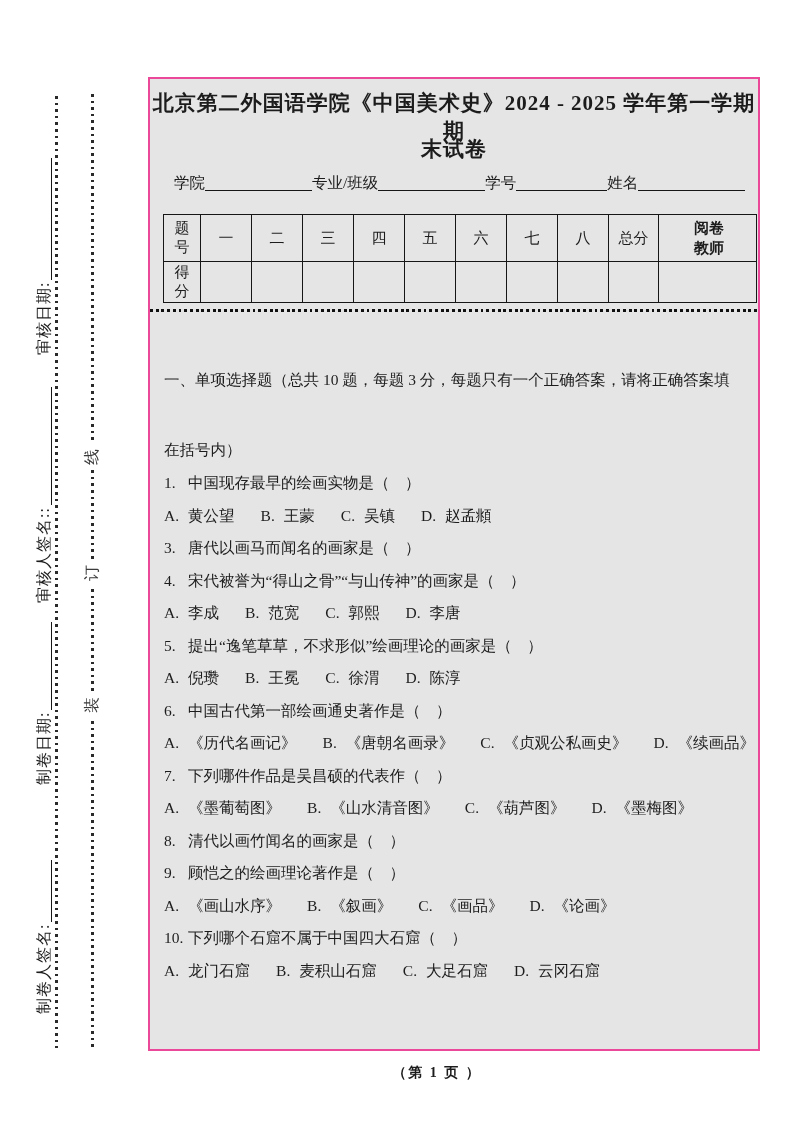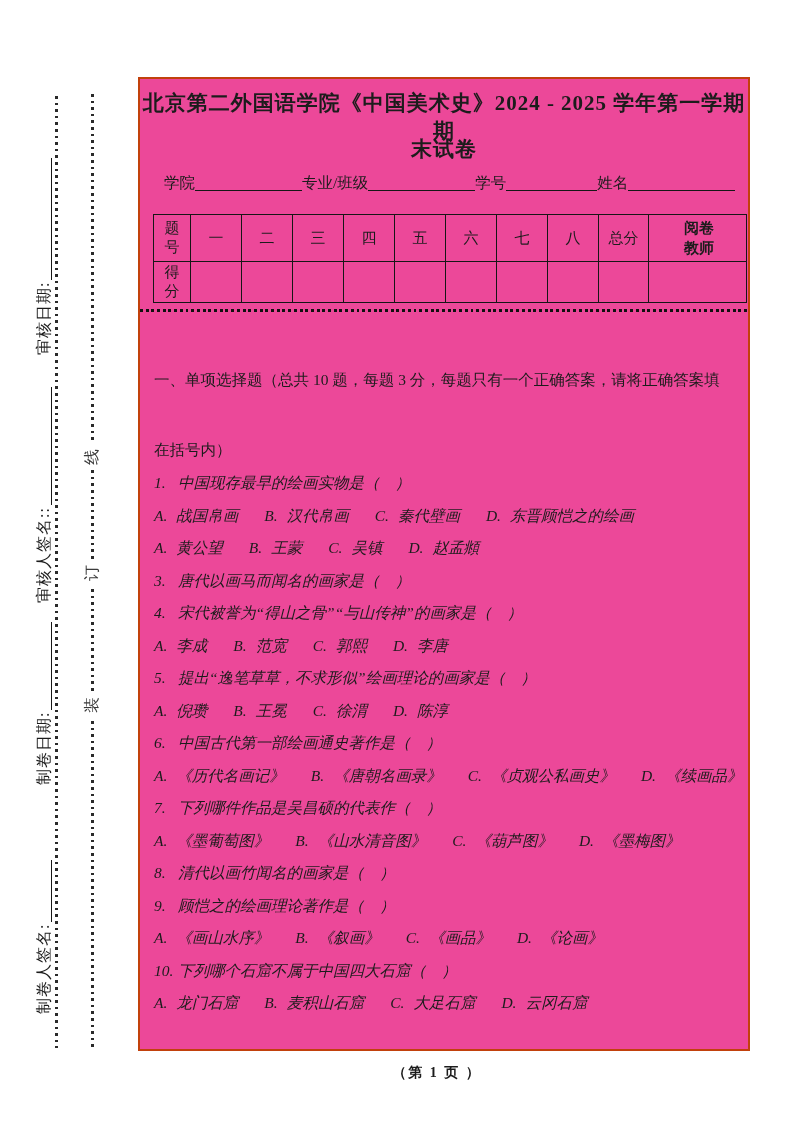--- a/index.html
+++ b/index.html
@@ -17,22 +17,22 @@
     transform:rotate(-90deg);white-space:nowrap;
   }
   .m-label{font-size:16px;line-height:22px;letter-spacing:1px;}
   .m-blank{height:0;border-bottom:1.6px solid #161616;margin-bottom:3px;margin-left:2px;}
   .bind-char{
     position:absolute;width:26px;height:26px;display:flex;align-items:center;justify-content:center;
     background:#fff;transform:rotate(-90deg);font-size:16px;color:#3a3a3a;
   }
   
   .exam-box{
-    position:absolute;left:138px;top:77px;width:612px;height:974px;
-    border:2px solid #c2410c;box-sizing:border-box;background:#ec4899;
+    position:absolute;left:148px;top:77px;width:612px;height:974px;
+    border:2px solid #ec4899;box-sizing:border-box;background:#e5e5e5;
   }
   .title-line{position:absolute;left:0;width:100%;text-align:center;
     font-size:21px;font-weight:bold;letter-spacing:1px;}
   .t1{top:10px;}
   .t2{top:56px;}
   .form-row{
     position:absolute;top:90px;left:24px;right:10px;height:24px;
     display:flex;align-items:flex-end;font-size:15.5px;white-space:nowrap;
   }
   .f-label{line-height:20px;}
@@ -50,21 +50,21 @@
   .two-line{display:inline-block;width:17px;line-height:19px;text-align:center;}
   .two-line-wide{display:inline-block;width:33px;line-height:20px;text-align:right;font-weight:bold;}
   .sep{
     position:absolute;top:230px;left:0;right:0;height:3.2px;
     background:repeating-linear-gradient(to right,#101010 0 2.9px,transparent 2.9px 5.7px);
   }
   
   .qblock{position:absolute;top:245px;left:14px;right:8px;font-size:15.5px;}
   .iline{height:28px;line-height:28px;white-space:nowrap;margin-top:42px;}
   .ispacer{height:3px;}
-  .line{height:32.5px;line-height:32.5px;white-space:nowrap;font-style:italic;}
+  .line{height:32.5px;line-height:32.5px;white-space:nowrap;}
   .qnum{display:inline-block;min-width:24px;}
   .okey{margin-right:9px;}
   .opt{margin-right:26px;}
   .opt:last-child{margin-right:0;}
   
   .footer{
     position:absolute;left:131px;top:1064px;width:612px;text-align:center;
     font-size:14px;font-weight:bold;letter-spacing:2px;
   }
 </style>
@@ -144,21 +144,20 @@
       </table>
 
     <div class="sep"></div>
 
     <div class="qblock">
       <div class="iline">一、单项选择题（总共 10 题，每题 3 分，每题只有一个正确答案，请将正确答案填</div>
       <div class="iline">在括号内）</div>
       <div class="ispacer"></div>
       <div>
           <div class="line"><span class="qnum">1.</span><span>中国现存最早的绘画实物是（　）</span></div>
-          <div class="line"><span class="opt"><span class="okey">A.</span><span>战国帛画</span></span><span class="opt"><span class="okey">B.</span><span>汉代帛画</span></span><span class="opt"><span class="okey">C.</span><span>秦代壁画</span></span><span class="opt"><span class="okey">D.</span><span>东晋顾恺之的绘画</span></span></div>
           <div class="line"><span class="opt"><span class="okey">A.</span><span>黄公望</span></span><span class="opt"><span class="okey">B.</span><span>王蒙</span></span><span class="opt"><span class="okey">C.</span><span>吴镇</span></span><span class="opt"><span class="okey">D.</span><span>赵孟頫</span></span></div>
           <div class="line"><span class="qnum">3.</span><span>唐代以画马而闻名的画家是（　）</span></div>
           <div class="line"><span class="qnum">4.</span><span>宋代被誉为“得山之骨”“与山传神”的画家是（　）</span></div>
           <div class="line"><span class="opt"><span class="okey">A.</span><span>李成</span></span><span class="opt"><span class="okey">B.</span><span>范宽</span></span><span class="opt"><span class="okey">C.</span><span>郭熙</span></span><span class="opt"><span class="okey">D.</span><span>李唐</span></span></div>
           <div class="line"><span class="qnum">5.</span><span>提出“逸笔草草，不求形似”绘画理论的画家是（　）</span></div>
           <div class="line"><span class="opt"><span class="okey">A.</span><span>倪瓒</span></span><span class="opt"><span class="okey">B.</span><span>王冕</span></span><span class="opt"><span class="okey">C.</span><span>徐渭</span></span><span class="opt"><span class="okey">D.</span><span>陈淳</span></span></div>
           <div class="line"><span class="qnum">6.</span><span>中国古代第一部绘画通史著作是（　）</span></div>
           <div class="line"><span class="opt"><span class="okey">A.</span><span>《历代名画记》</span></span><span class="opt"><span class="okey">B.</span><span>《唐朝名画录》</span></span><span class="opt"><span class="okey">C.</span><span>《贞观公私画史》</span></span><span class="opt"><span class="okey">D.</span><span>《续画品》</span></span></div>
           <div class="line"><span class="qnum">7.</span><span>下列哪件作品是吴昌硕的代表作（　）</span></div>
           <div class="line"><span class="opt"><span class="okey">A.</span><span>《墨葡萄图》</span></span><span class="opt"><span class="okey">B.</span><span>《山水清音图》</span></span><span class="opt"><span class="okey">C.</span><span>《葫芦图》</span></span><span class="opt"><span class="okey">D.</span><span>《墨梅图》</span></span></div>

